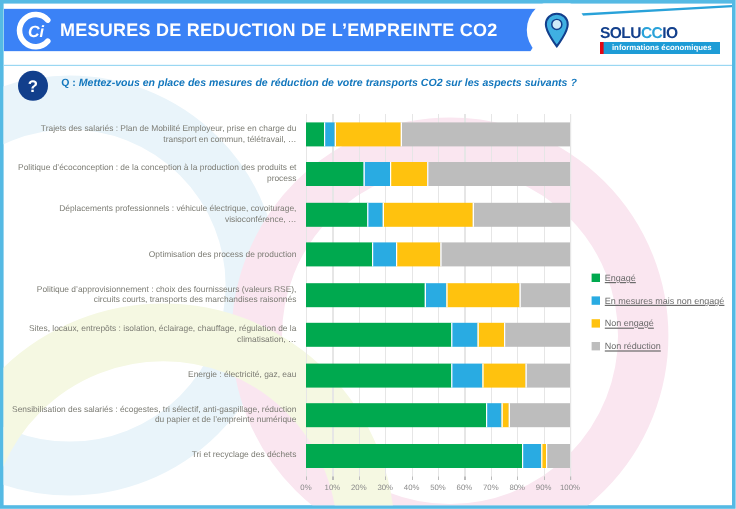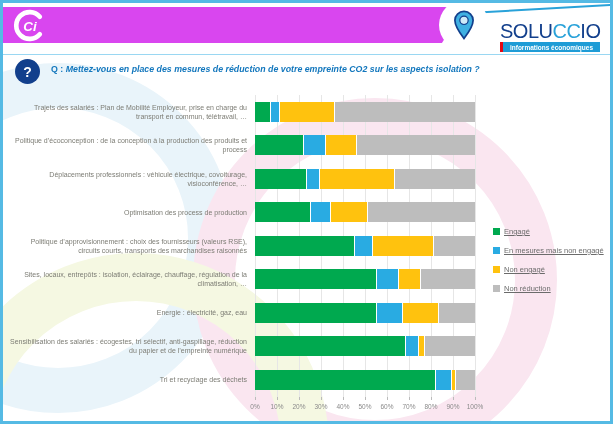--- a/index.html
+++ b/index.html
@@ -8,31 +8,31 @@
     background:#ffffff;border:3px solid #55BAE4;box-sizing:border-box;
     font-family:"Liberation Sans", sans-serif;
   }
   
   .decor{position:absolute;border-radius:50%;z-index:0;}
   .ring-blue{left:-120px;top:60px;width:260px;height:260px;border:45px solid #E9F4FA;}
   .ring-pink{left:190px;top:95px;width:280px;height:280px;border:42px solid #FAE6F0;}
   .ring-green{left:-60px;top:250px;width:290px;height:290px;border:48px solid #F5F8E2;}
   
   .banner{
-    position:absolute;left:0;top:4px;width:462px;height:36px;background:#d946ef;z-index:2;
+    position:absolute;left:0;top:4px;width:462px;height:36px;background:#3b82f6;z-index:2;
     clip-path:polygon(0 0,100% 0,95% 100%,0 100%);
     display:flex;align-items:center;padding-left:10px;box-sizing:border-box;
   }
   .banner-title{color:#fff;font-weight:bold;font-size:15px;letter-spacing:.2px;white-space:nowrap;margin-left:4px;}
   .diag-line{position:absolute;left:448px;top:10px;width:166px;height:2px;background:#29A2D9;
     transform:rotate(-3.2deg);transform-origin:left center;z-index:1;}
   .pin-badge{position:absolute;left:436px;top:-3px;width:50px;height:50px;background:#fff;border-radius:50%;
     z-index:3;display:flex;align-items:center;justify-content:center;}
   .brand{position:absolute;left:497px;top:18px;z-index:3;width:108px;}
-  .brand-name{font-weight:normal;font-size:20px;letter-spacing:-0.5px;line-height:1;color:#123F8C;}
+  .brand-name{font-weight:bold;font-size:13px;letter-spacing:-0.5px;line-height:1;color:#123F8C;}
   .brand-name .accent{color:#29A2D9;}
   .brand-tagline{margin-top:1px;background:#1E9CD6;border-left:3px solid #E30613;color:#fff;
     font-size:6.5px;font-weight:bold;text-align:center;padding:1.5px 0;width:100px;box-sizing:border-box;}
   .separator{position:absolute;left:0;top:51px;width:100%;height:1px;background:#9AD7F2;z-index:1;}
   
   .q-icon{position:absolute;left:12px;top:56px;width:25px;height:25px;border-radius:50%;background:#123F8C;
     color:#fff;font-weight:bold;font-size:14px;display:flex;align-items:center;justify-content:center;z-index:2;}
   .q-text{position:absolute;left:48px;top:61px;z-index:2;color:#1377BD;font-size:8.8px;font-weight:bold;}
   .q-text .q-body{font-style:italic;}
   
@@ -62,37 +62,38 @@
 <div class="decor ring-blue"></div>
 <div class="decor ring-pink"></div>
 <div class="decor ring-green"></div>
 
 <div class="diag-line"></div>
 <div class="banner">
   <svg width="33" height="33" viewBox="0 0 32 32">
     <path d="M 26 7.5 A 13 13 0 1 0 26 24.5" fill="none" stroke="#ffffff" stroke-width="4.5" stroke-linecap="round"></path>
     <text x="10" y="21" fill="#ffffff" font-size="13" font-weight="bold" font-style="italic" font-family="Liberation Sans, sans-serif">Ci</text>
   </svg>
+  <span class="banner-title">MESURES DE REDUCTION DE L’EMPREINTE CO2</span>
 </div>
 <div class="pin-badge">
   <svg width="30" height="32" viewBox="0 0 24 26">
     <path d="M12 2 C7.8 2 4.6 5.2 4.6 9.2 C4.6 14.4 12 24 12 24 C12 24 19.4 14.4 19.4 9.2 C19.4 5.2 16.2 2 12 2 Z" fill="#3FB0E2" stroke="#123F8C" stroke-width="1.4"></path>
     <circle cx="12" cy="9.2" r="3.4" fill="#CFEAF8" stroke="#123F8C" stroke-width="1"></circle>
   </svg>
 </div>
 <div class="brand">
   <div class="brand-name"><span>SOLU</span><span class="accent">CC</span><span>IO</span></div>
   <div class="brand-tagline">informations économiques</div>
 </div>
 <div class="separator"></div>
 
 <div class="q-icon">?</div>
 <div class="q-text">
   <span>Q :</span>
-  <span class="q-body">Mettez-vous en place des mesures de réduction de votre empreinte CO2 sur les aspects isolation ?</span>
+  <span class="q-body">Mettez-vous en place des mesures de réduction de votre transports CO2 sur les aspects suivants ?</span>
 </div>
 
 <div class="chart">
   <div class="chart-grid"></div>
   <div class="chart-ticksmarks"></div>
   <div class="chart-rows">
       <div class="chart-row">
         <div class="row-label">Trajets des salariés : Plan de Mobilité Employeur, prise en charge du transport en commun, télétravail, …</div>
         <div class="bar-track">
           <div class="seg" style="width: 7%; background: rgb(0, 169, 79);"></div>

